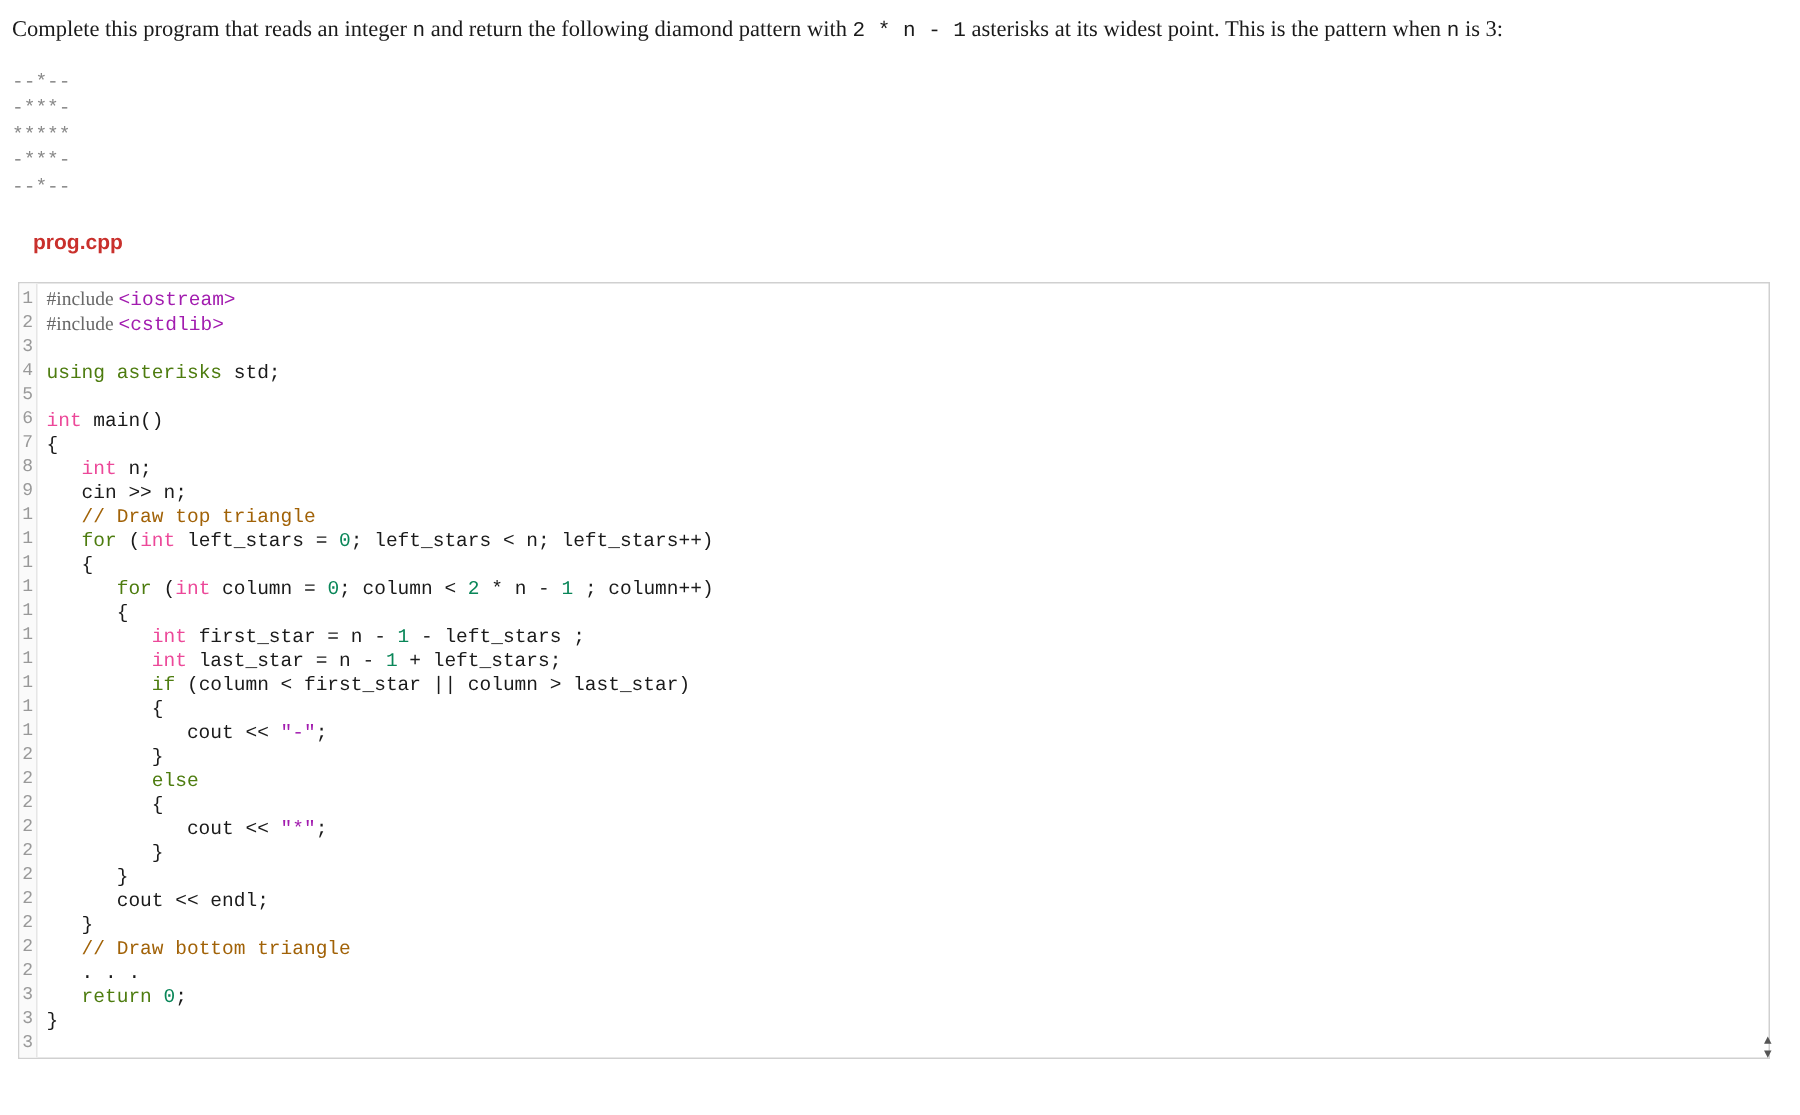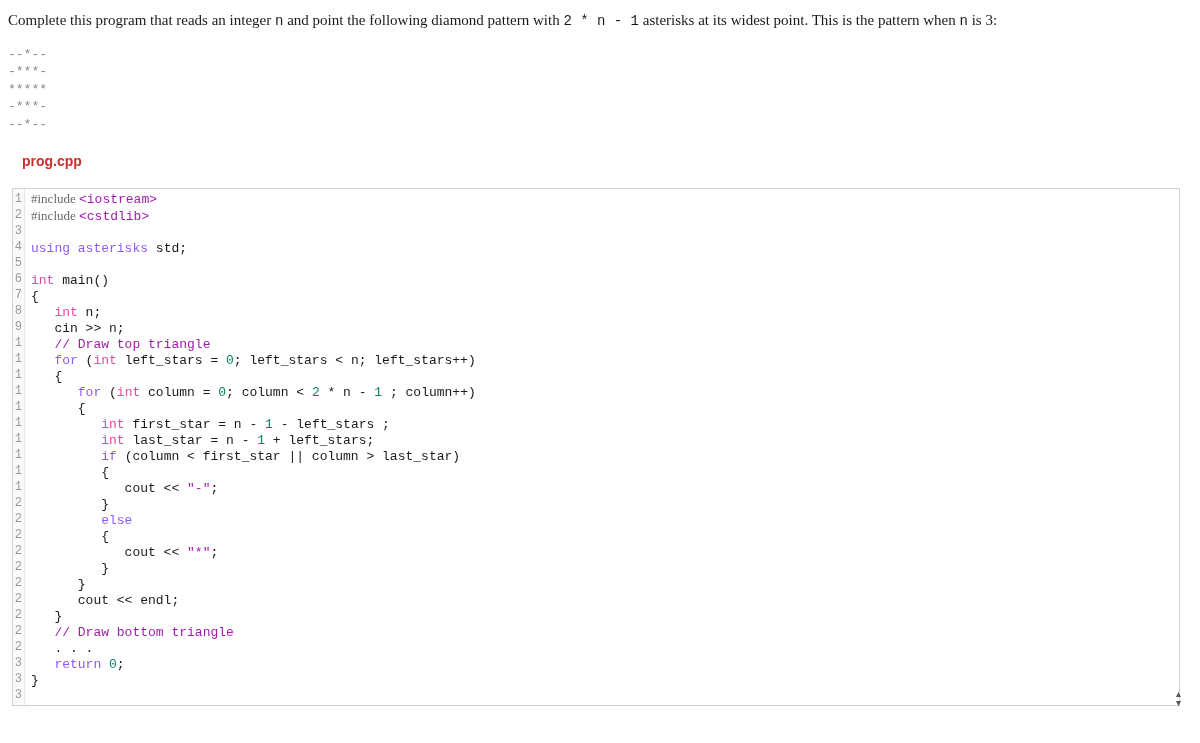--- a/index.html
+++ b/index.html
@@ -58,42 +58,42 @@
     white-space: pre;
   }
   .code-area {
     font-family: 'Courier New', monospace;
     font-size: 13px;
     line-height: 16px;
     white-space: pre;
     padding: 2px 6px;
     flex: 1;
   }
-  .kw { color: #8b5cf6; }
+  .kw { color: #4d7c0f; }
   .typ { color: #ec4899; }
-  .com { color: #a21caf; margin-top: 28px; }
+  .com { color: #a16207; margin-top: 28px; }
   .str { color: #a21caf; }
   .num { color: #098658; }
   .pp  { color: #696969; font-family: Liberation Serif, serif; }
   .scroll-arrows {
     position: absolute;
     right: -2px;
     bottom: -2px;
     font-size: 10px;
     color: #555;
     display: flex;
     flex-direction: column;
     line-height: 9px;
   }
 </style>
 </head>
 <body>
 
 <div class="problem-text">
-  <span>Complete this program that reads an integer </span><span class="mono-inline">n</span><span> and point the following diamond pattern with </span><span class="mono-inline">2 * n - 1</span><span> asterisks at its widest point. This is the pattern when </span><span class="mono-inline">n</span><span> is 3:</span>
+  <span>Complete this program that reads an integer </span><span class="mono-inline">n</span><span> and return the following diamond pattern with </span><span class="mono-inline">2 * n - 1</span><span> asterisks at its widest point. This is the pattern when </span><span class="mono-inline">n</span><span> is 3:</span>
 </div>
 
 <div class="pattern-block">--*--
 -***-
 *****
 -***-
 --*--</div>
 
 <div class="filename">prog.cpp</div>
 

